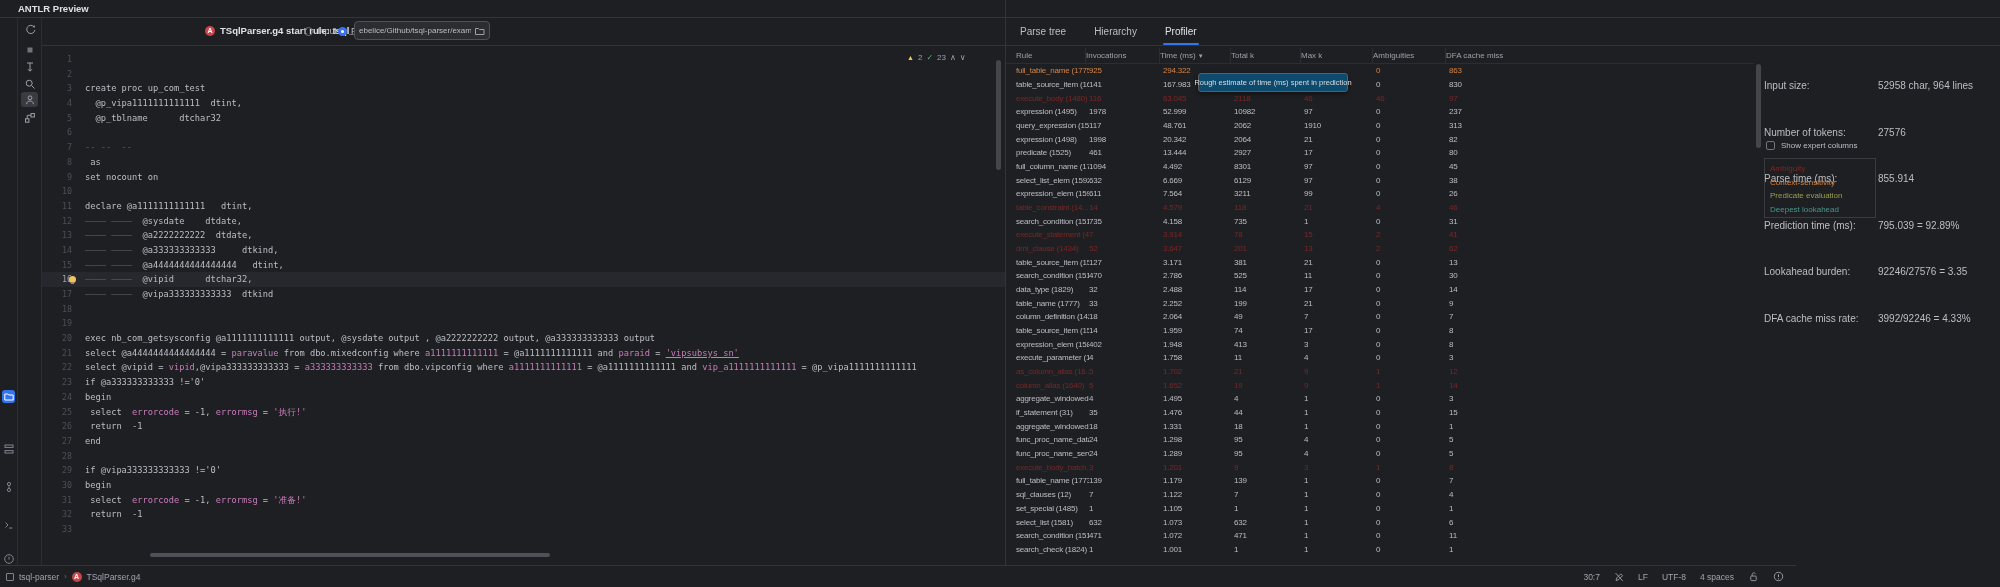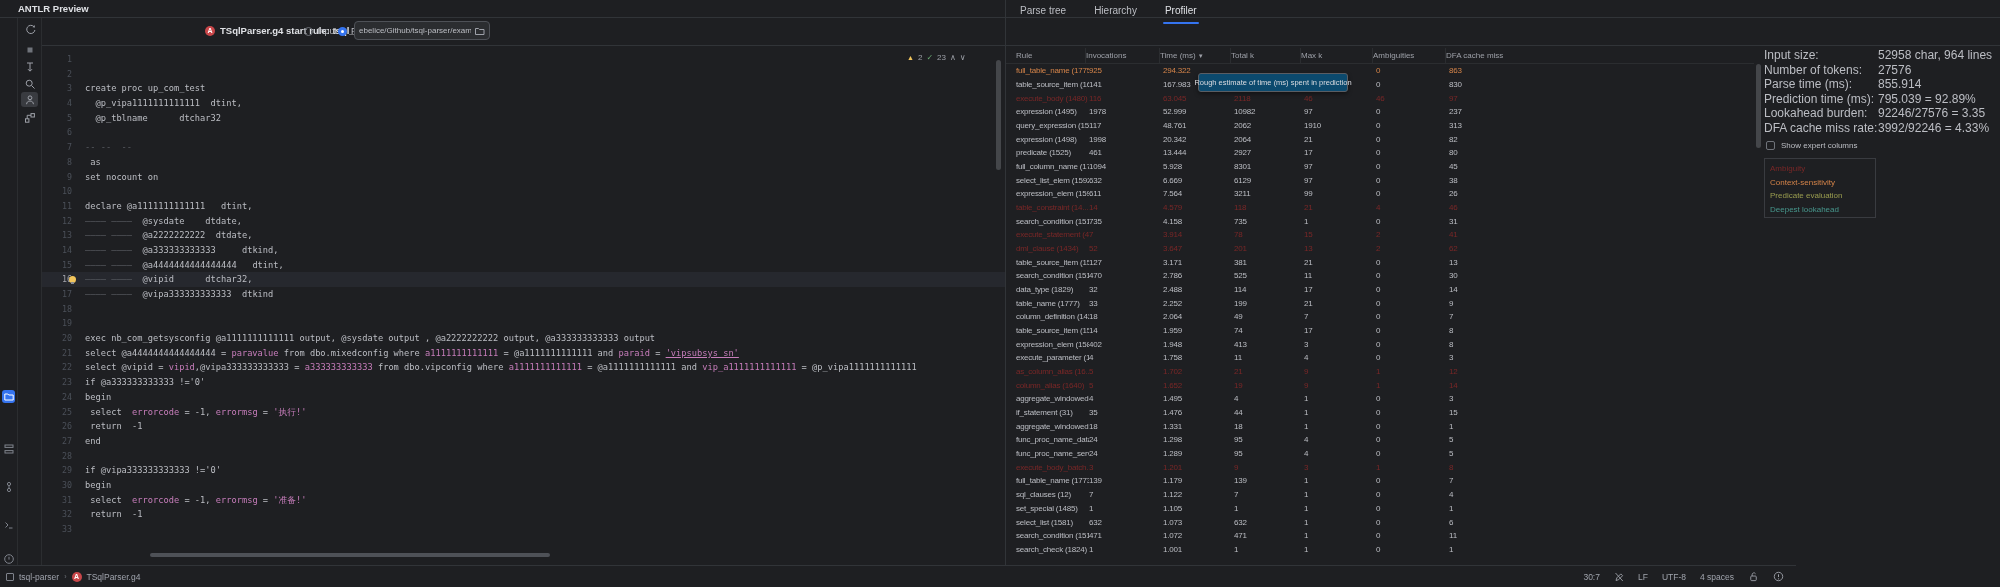--- a/index.html
+++ b/index.html
@@ -60,21 +60,21 @@
                     font-size:8px; color:#9da0a8; }
   #inspect-widget .warn { color:#f2c55c; font-size:7px; }
   #inspect-widget .ok { color:#6aab73; font-size:8px; }
   #editor-vscroll { position:absolute; left:954px; top:14px; width:5px; height:110px; background:#44464a; border-radius:3px; }
   #editor-hscroll { position:absolute; left:108px; top:507px; width:400px; height:4px; background:#4e5157; border-radius:2px; }
 
   #panel-divider { left:1005px; top:0; width:1px; height:565px; background:#313438; }
 
   
   #right-panel { left:1006px; top:0; width:994px; height:565px; }
-  #tabs { position:absolute; left:14px; top:5px; display:flex; gap:28px; }
+  #tabs { position:absolute; left:14px; top:26px; display:flex; gap:28px; }
   .tab { font-size:10px; color:#bcbec4; padding-bottom:8px; position:relative; }
   .tab.active { color:#dfe1e5; }
   .tab.active::after { content:""; position:absolute; left:-2px; right:-2px; bottom:0; height:2.5px; background:#3574f0; border-radius:2px; }
   #tabs-line { position:absolute; left:0; top:45px; width:994px; height:1px; background:#313438; }
 
   
   .pgrid { display:grid; grid-template-columns:73px 74px 71px 70px 72px 73px 1fr; padding-left:10px; }
   #table-header { position:absolute; left:0; top:48px; width:748px; height:16px; align-items:center;
                   font-size:8px; color:#9da0a8; border-bottom:1px solid #2b2d30; }
   #table-header .hc { padding-right:4px; white-space:nowrap; overflow:hidden; height:100%; display:flex; align-items:center; gap:2px;
@@ -88,21 +88,21 @@
   .prow.r { color:#7a2727; }
 
   #rows-vscroll { position:absolute; left:750px; top:64px; width:5px; height:84px; background:#44464a; border-radius:3px; }
 
   #tooltip { position:absolute; left:192px; top:73px; width:150px; height:19px; background:#0c4a6e;
              border:1px solid #5a5d63; border-radius:3px; display:flex; align-items:center; justify-content:center;
              font-size:7.5px; color:#dadbe0; white-space:nowrap; z-index:5; box-shadow:0 2px 4px rgba(0,0,0,.4); }
 
   
   #stats { position:absolute; left:758px; top:48px; width:236px; }
-  .stat-row { height:14.6px; display:flex; font-size:12px; color:#bcbec4; }
+  .stat-row { height:14.6px; display:flex; font-size:10px; color:#bcbec4;margin-top:32px; }
   .stat-label { width:114px; color:#bcbec4; }
   .stat-value { flex:1; }
   #expert-row { position:absolute; left:760px; top:141px; display:flex; gap:6px; align-items:center; font-size:8px; color:#bcbec4; }
   #expert-checkbox { width:9px; height:9px; border:1px solid #6f737a; border-radius:2px; background:transparent; }
   #legend { position:absolute; left:758px; top:158px; width:112px; height:60px; border:1px solid #393b40; padding:3px 5px; }
   .legend-item { height:13.5px; font-size:8px; line-height:13.5px; white-space:nowrap; }
 
   
   #statusbar { left:0; top:565px; width:1796px; height:22px; border-top:1px solid #313438;
                display:flex; align-items:center; font-size:8.5px; color:#a0a4ad; }
@@ -357,21 +357,21 @@
           <span class="pc">461</span>
           <span class="pc">13.444</span>
           <span class="pc">2927</span>
           <span class="pc">17</span>
           <span class="pc">0</span>
           <span class="pc">80</span>
         </div>
         <div class="pgrid prow n">
           <span class="pc">full_column_name (17...</span>
           <span class="pc">1094</span>
-          <span class="pc">5.928</span>
+          <span class="pc">4.492</span>
           <span class="pc">8301</span>
           <span class="pc">97</span>
           <span class="pc">0</span>
           <span class="pc">45</span>
         </div>
         <div class="pgrid prow n">
           <span class="pc">select_list_elem (1592)</span>
           <span class="pc">632</span>
           <span class="pc">6.669</span>
           <span class="pc">6129</span>

